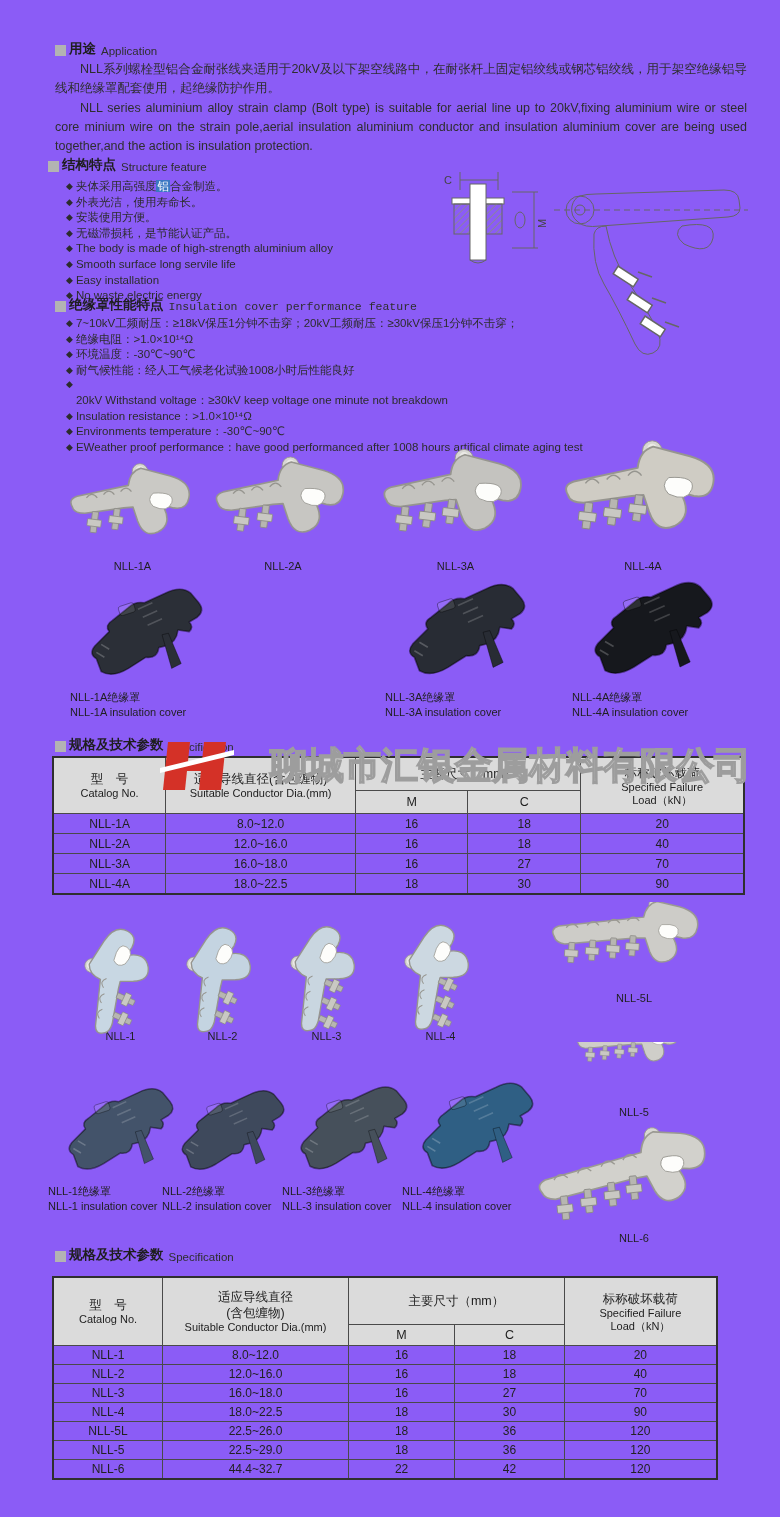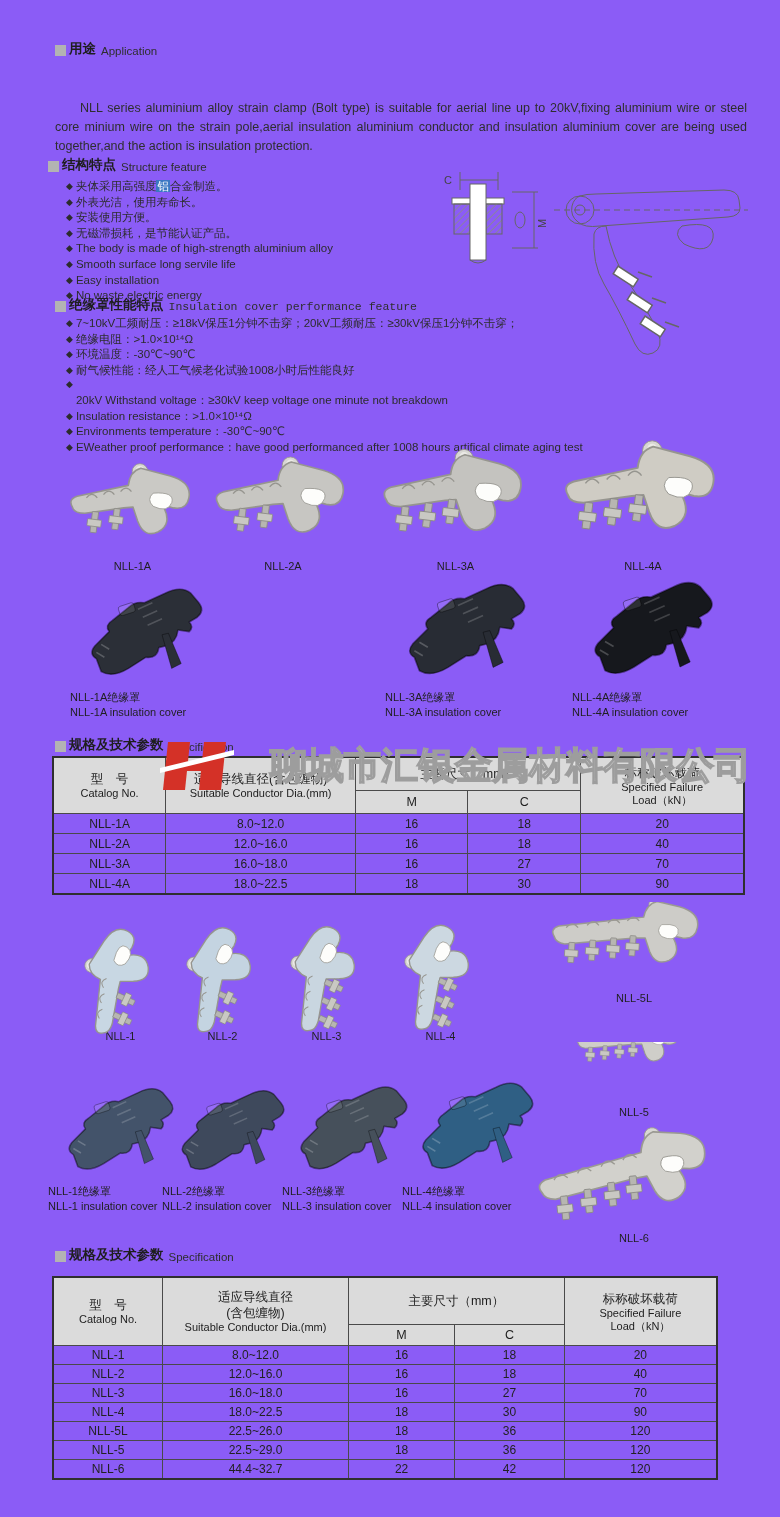--- a/index.html
+++ b/index.html
@@ -99,20 +99,21 @@
   </defs>
 </svg>
 
 <div id="page">
 
   <div class="abs sec-h" style="top:40px;left:55px;">
     <span class="sq"></span>
     <span class="zh">用途</span>
     <span class="en">Application</span>
   </div>
+  <div class="abs para" style="top:60px;left:55px;width:692px;">NLL系列螺栓型铝合金耐张线夹适用于20kV及以下架空线路中，在耐张杆上固定铝绞线或钢芯铝绞线，用于架空绝缘铝导线和绝缘罩配套使用，起绝缘防护作用。</div>
   <div class="abs para" style="top:99px;left:55px;width:692px;">NLL series aluminium alloy strain clamp (Bolt type) is suitable for aerial line up to 20kV,fixing aluminium wire or steel core minium wire on the strain pole,aerial insulation aluminium conductor and insulation aluminium cover are being used together,and the action is insulation protection.</div>
 
   <div class="abs sec-h" style="top:156px;left:48px;">
     <span class="sq"></span>
     <span class="zh">结构特点</span>
     <span class="en">Structure feature</span>
   </div>
   <ul class="abs blist" style="top:179px;left:66px;width:400px;">
     <li>
       <span class="dm">◆</span>

